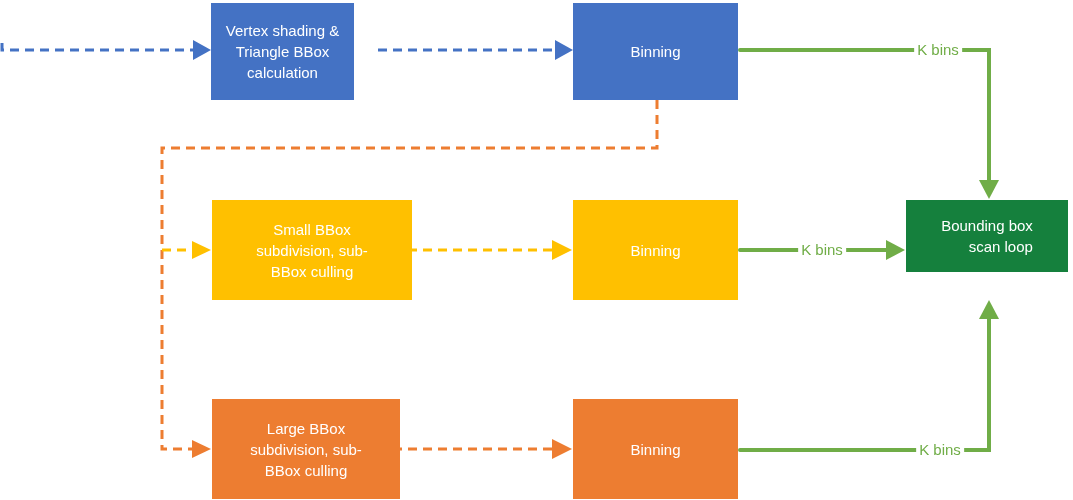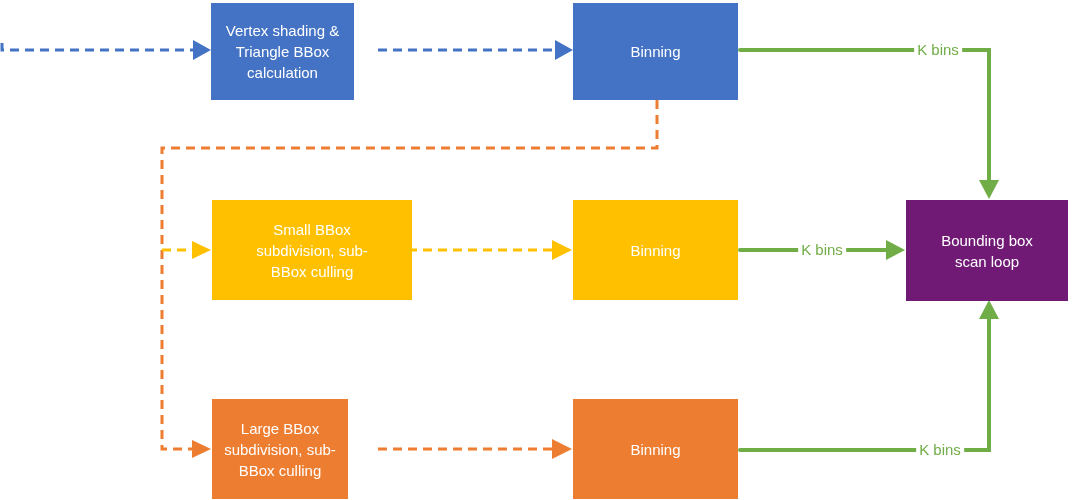--- a/index.html
+++ b/index.html
@@ -122,27 +122,27 @@
 calculation</div>
 
   <div class="node" style="left: 573px; top: 3px; width: 165px; height: 97px; background-color: rgb(68, 114, 196);">Binning</div>
 
   <div class="node" style="left: 212px; top: 200px; width: 200px; height: 100px; background-color: rgb(255, 192, 0);">Small BBox
 subdivision, sub-
 BBox culling</div>
 
   <div class="node" style="left: 573px; top: 200px; width: 165px; height: 100px; background-color: rgb(255, 192, 0);">Binning</div>
 
-  <div class="node" style="left: 212px; top: 399px; width: 136px; height: 100px; background-color: rgb(237, 125, 49);">Large BBox
+  <div class="node" style="left: 212px; top: 399px; width: 188px; height: 100px; background-color: rgb(237, 125, 49);">Large BBox
 subdivision, sub-
 BBox culling</div>
 
   <div class="node" style="left: 573px; top: 399px; width: 165px; height: 100px; background-color: rgb(237, 125, 49);">Binning</div>
 
-  <div class="node" style="left: 906px; top: 200px; width: 162px; height: 101px; background-color: #701a75;">Bounding box
+  <div class="node" style="left: 906px; top: 200px; width: 162px; height: 72px; background-color: #15803d; text-align: right;">Bounding box
 scan loop</div>
 
   <span class="edge-label" style="left: 938px; top: 50px; color: rgb(112, 173, 71);">K bins</span>
 
   <span class="edge-label" style="left: 822px; top: 250px; color: rgb(112, 173, 71);">K bins</span>
 
   <span class="edge-label" style="left: 940px; top: 450px; color: rgb(112, 173, 71);">K bins</span>
 
 </div>
 

